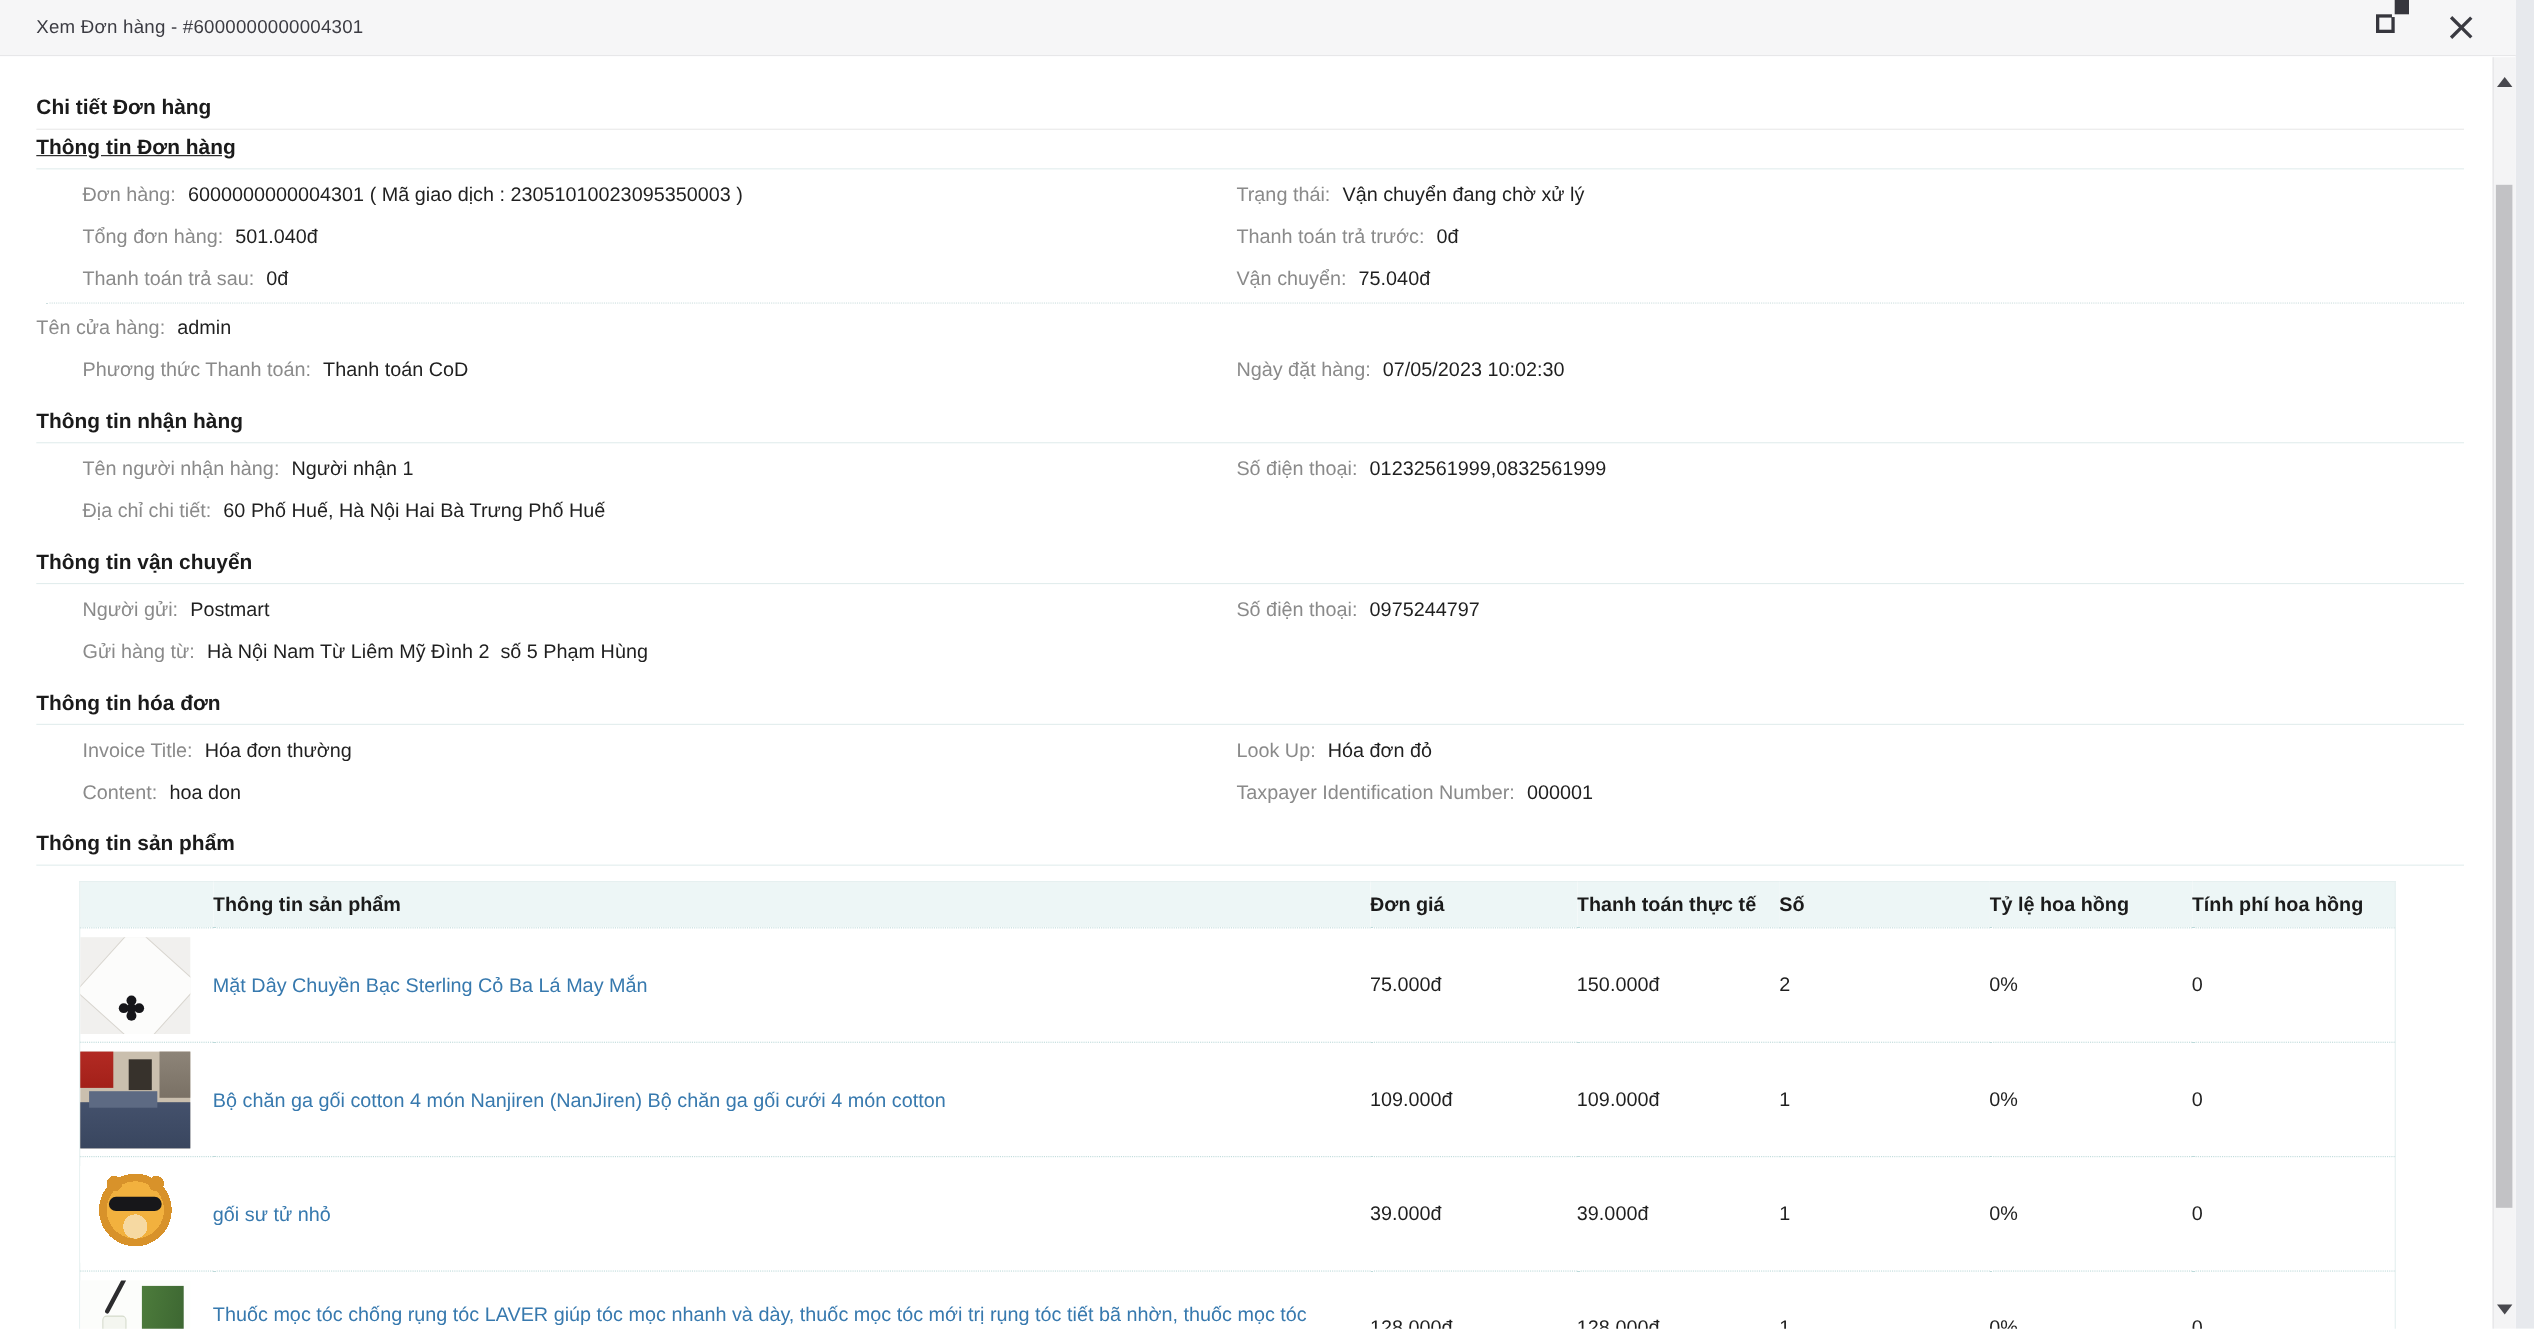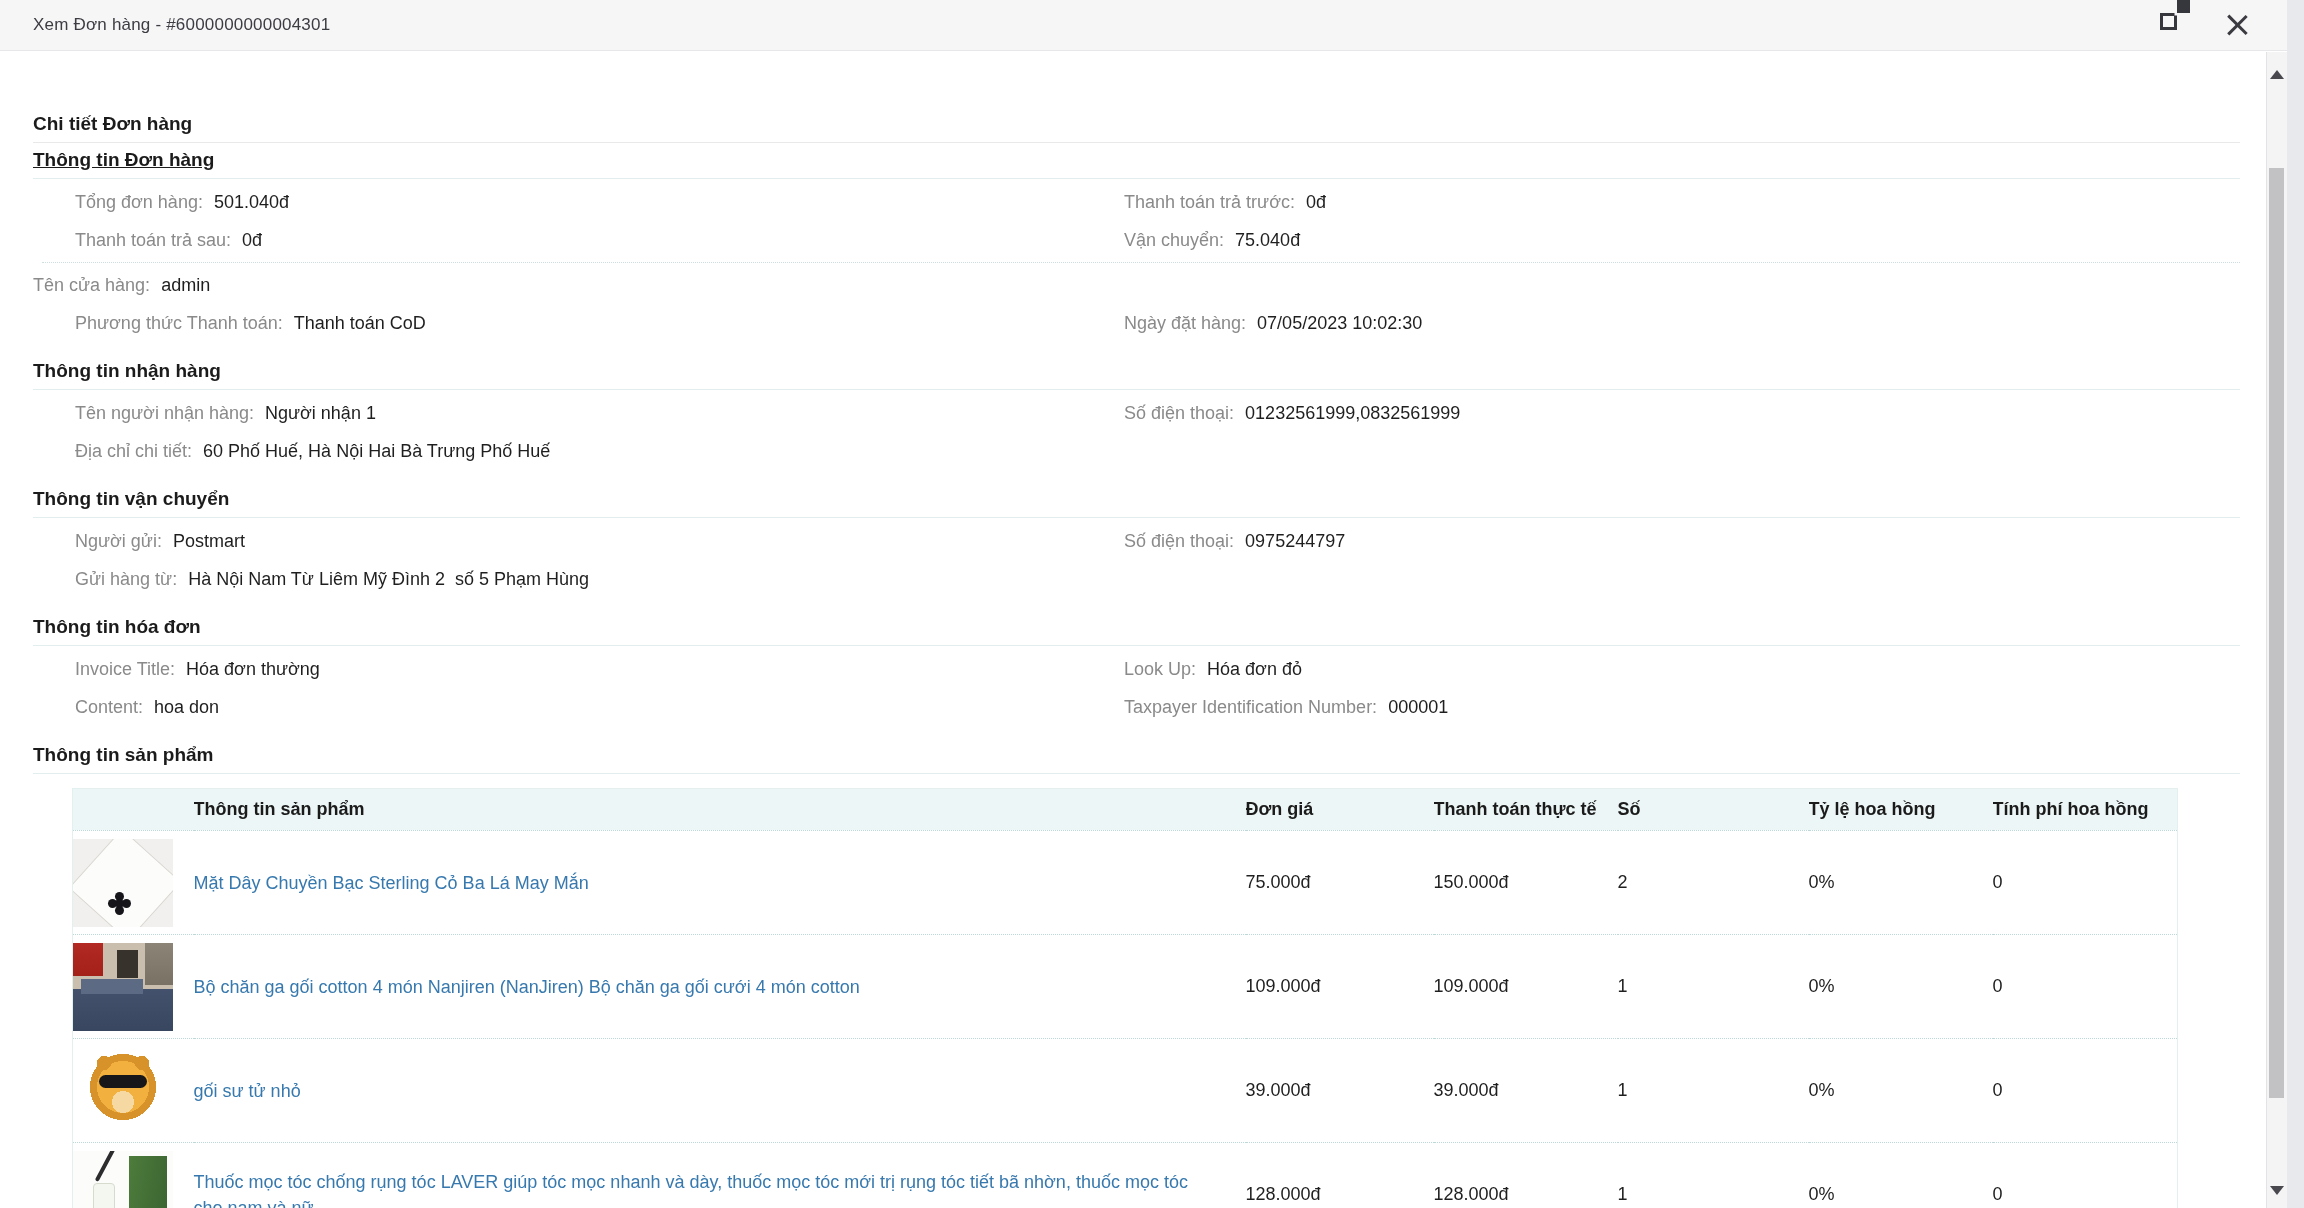--- a/index.html
+++ b/index.html
@@ -54,21 +54,21 @@
     position:absolute;top:116px;left:2px;width:15px;height:930px;background:#c2c2c5;cursor:pointer;
   }
 
   
   .content{
     position:absolute;top:52px;left:0;width:2264px;box-sizing:border-box;
     padding:0 24px 0 33px;background:#fff;
   }
   .page-heading{
     font-size:19px;font-weight:bold;color:#1b1b1b;
-    padding:36px 0 7px;border-bottom:1px solid #e9e9e9;margin-top:25px;
+    padding:36px 0 7px;border-bottom:1px solid #e9e9e9;
   }
   .section-title{
     font-size:19px;font-weight:bold;color:#1b1b1b;
     padding:6px 0 7px;border-bottom:1px solid #e2eded;margin-top:12px;
   }
   .section-title.first{margin-top:0;text-decoration:underline;}
   .rows{margin-top:4px;}
   .frow{display:flex;height:38px;align-items:center;font-size:18px;}
   .fcell-left{width:1091px;box-sizing:border-box;padding-left:42px;display:flex;gap:11px;align-items:baseline;}
   .fcell-right{flex:1;display:flex;gap:11px;align-items:baseline;}
@@ -153,20 +153,30 @@
     </div>
   </div>
 </div>
 
 <div class="content">
 
   <div class="page-heading">Chi tiết Đơn hàng</div>
 
   <div class="section-title first">Thông tin Đơn hàng</div>
   <div class="rows">
+    <div class="frow">
+      <div class="fcell-left">
+        <span class="lbl">Đơn hàng:</span>
+        <span class="val">6000000000004301 ( Mã giao dịch : 23051010023095350003 )</span>
+      </div>
+      <div class="fcell-right">
+        <span class="lbl">Trạng thái:</span>
+        <span class="val">Vận chuyển đang chờ xử lý</span>
+      </div>
+    </div>
     <div class="frow">
       <div class="fcell-left">
         <span class="lbl">Tổng đơn hàng:</span>
         <span class="val">501.040đ</span>
       </div>
       <div class="fcell-right">
         <span class="lbl">Thanh toán trả trước:</span>
         <span class="val">0đ</span>
       </div>
     </div>

